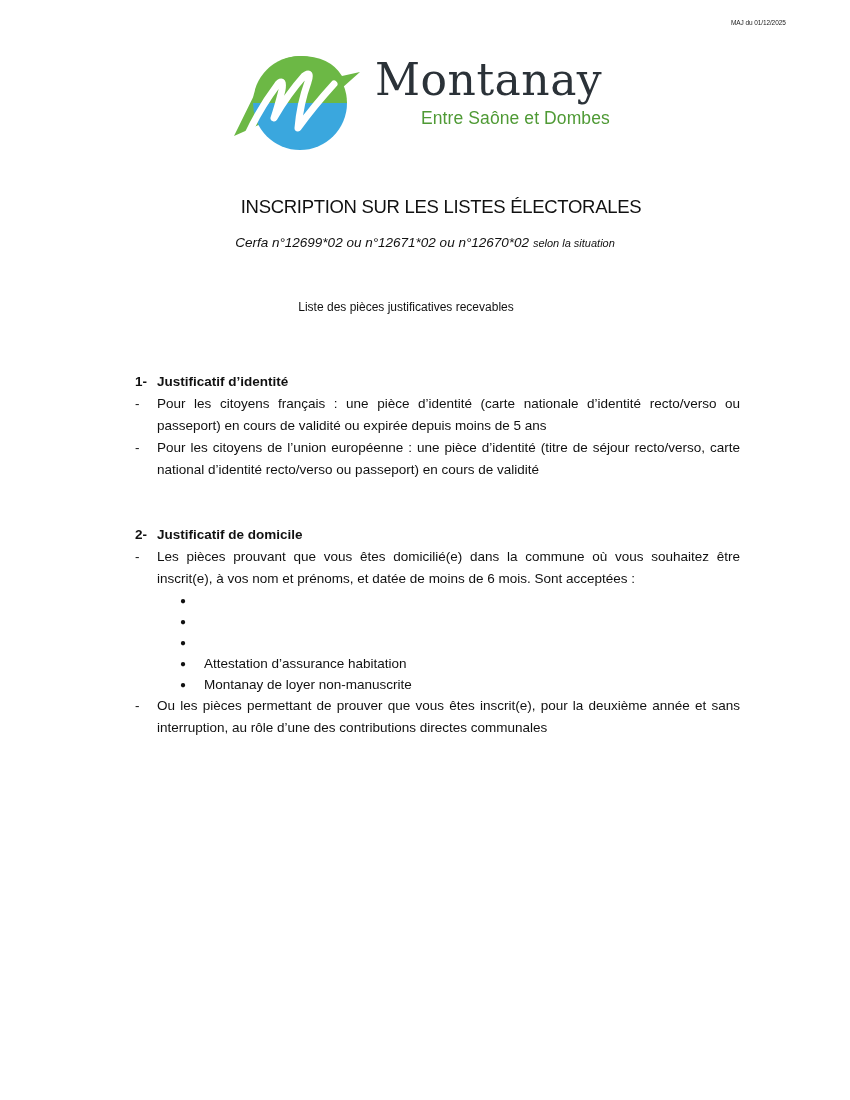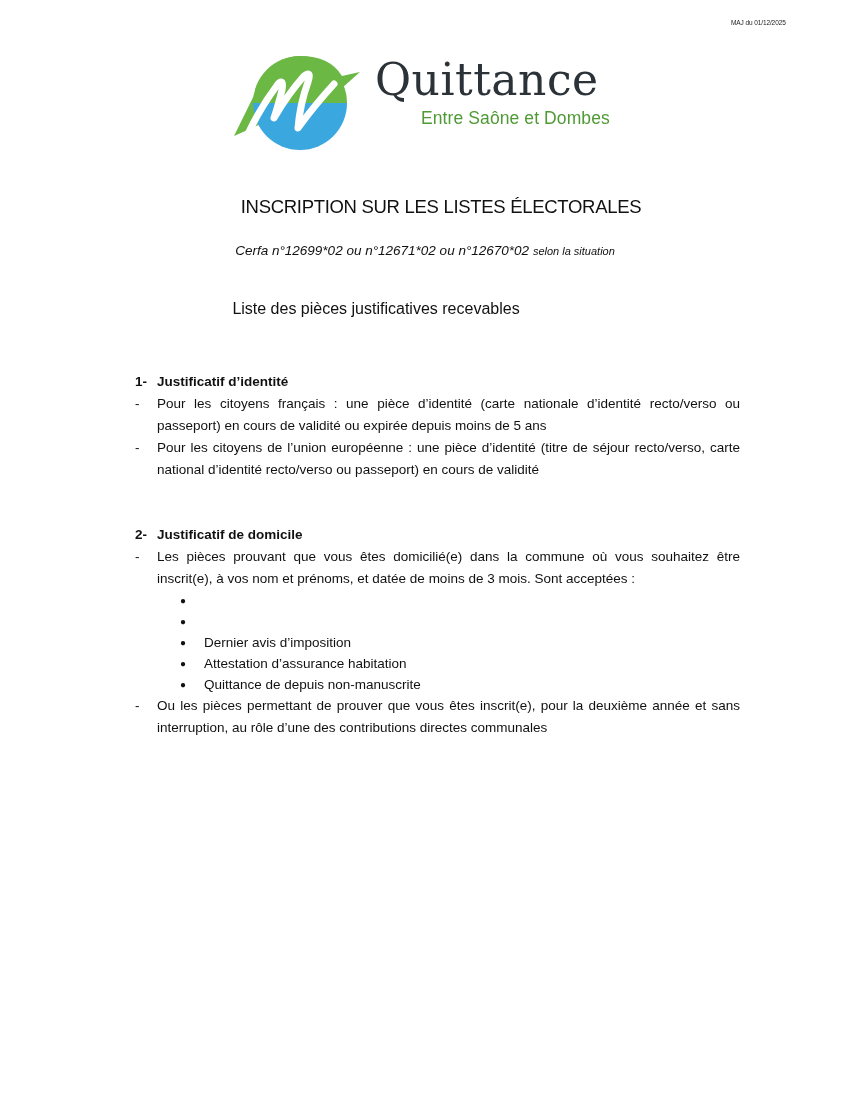--- a/index.html
+++ b/index.html
@@ -65,33 +65,33 @@
     }
     .subtitle {
       position: absolute;
       top: 235px;
       left: 0;
       width: 850px;
       text-align: center;
       font-style: italic;
       font-size: 13.5px;
       color: #111;
-      margin-top: 8px;
     }
     .subtitle .small {
       font-size: 11px;
     }
     .list-heading {
       position: absolute;
       top: 300px;
       left: 0;
       width: 752px;
       text-align: center;
-      font-size: 16px;
+      font-size: 12px;
       color: #111;
+      padding-left: 30px;
     }
     .section {
       position: absolute;
       left: 135px;
       width: 605px;
       font-size: 13.5px;
       line-height: 22px;
     }
     .section-title {
       font-weight: bold;
@@ -151,21 +151,21 @@
     </defs>
 
     <path d="M4 88 L30 35 Q45 8 70 8 Q100 8 112 28 L130 24 L112 40 Z" fill="#6cb845"></path>
     <g clip-path="url(#circ)">
       <rect x="20" y="8" width="110" height="47" fill="#6cb845"></rect>
       <rect x="20" y="55" width="110" height="50" fill="#3aa7de"></rect>
     </g>
 
     <path d="M18 86 Q30 60 48 36 Q54 30 52 42 Q48 58 44 70 Q58 46 74 28 Q82 22 78 34 Q70 56 68 80 Q84 58 104 36" stroke="#ffffff" stroke-width="7" fill="none" stroke-linecap="round" stroke-linejoin="round"></path>
   </svg>
-  <div class="logo-name">Quittance</div>
+  <div class="logo-name">Montanay</div>
   <div class="logo-tagline">Entre Saône et Dombes</div>
 </div>
 
 <div class="title">INSCRIPTION SUR LES LISTES ÉLECTORALES</div>
 
 <div class="subtitle">
   <span>Cerfa n°12699*02 ou n°12671*02 ou n°12670*02</span>
   <span class="small">selon la situation</span>
 </div>
 
@@ -186,39 +186,38 @@
   </div>
 </div>
 
 <div class="section" style="top:524px;">
   <div class="section-title">
     <span class="num">2-</span>
     <span>Justificatif de domicile</span>
   </div>
   <div class="dash-item">
     <span class="dash">-</span>
-    <span class="text">Les pièces prouvant que vous êtes domicilié(e) dans la commune où vous souhaitez être inscrit(e), à vos nom et prénoms, et datée de moins de 3 mois. Sont acceptées :</span>
+    <span class="text">Les pièces prouvant que vous êtes domicilié(e) dans la commune où vous souhaitez être inscrit(e), à vos nom et prénoms, et datée de moins de 6 mois. Sont acceptées :</span>
   </div>
   <ul class="bullets">
     <li class="bullet-item">
       <span class="dot">●</span>
     </li>
     <li class="bullet-item">
       <span class="dot">●</span>
     </li>
     <li class="bullet-item">
       <span class="dot">●</span>
-      <span class="text">Dernier avis d’imposition</span>
     </li>
     <li class="bullet-item">
       <span class="dot">●</span>
       <span class="text">Attestation d’assurance habitation</span>
     </li>
     <li class="bullet-item">
       <span class="dot">●</span>
-      <span class="text">Quittance de depuis non-manuscrite</span>
+      <span class="text">Montanay de loyer non-manuscrite</span>
     </li>
   </ul>
   <div class="dash-item">
     <span class="dash">-</span>
     <span class="text">Ou les pièces permettant de prouver que vous êtes inscrit(e), pour la deuxième année et sans interruption, au rôle d’une des contributions directes communales</span>
   </div>
 </div>
 
 </body></html>

